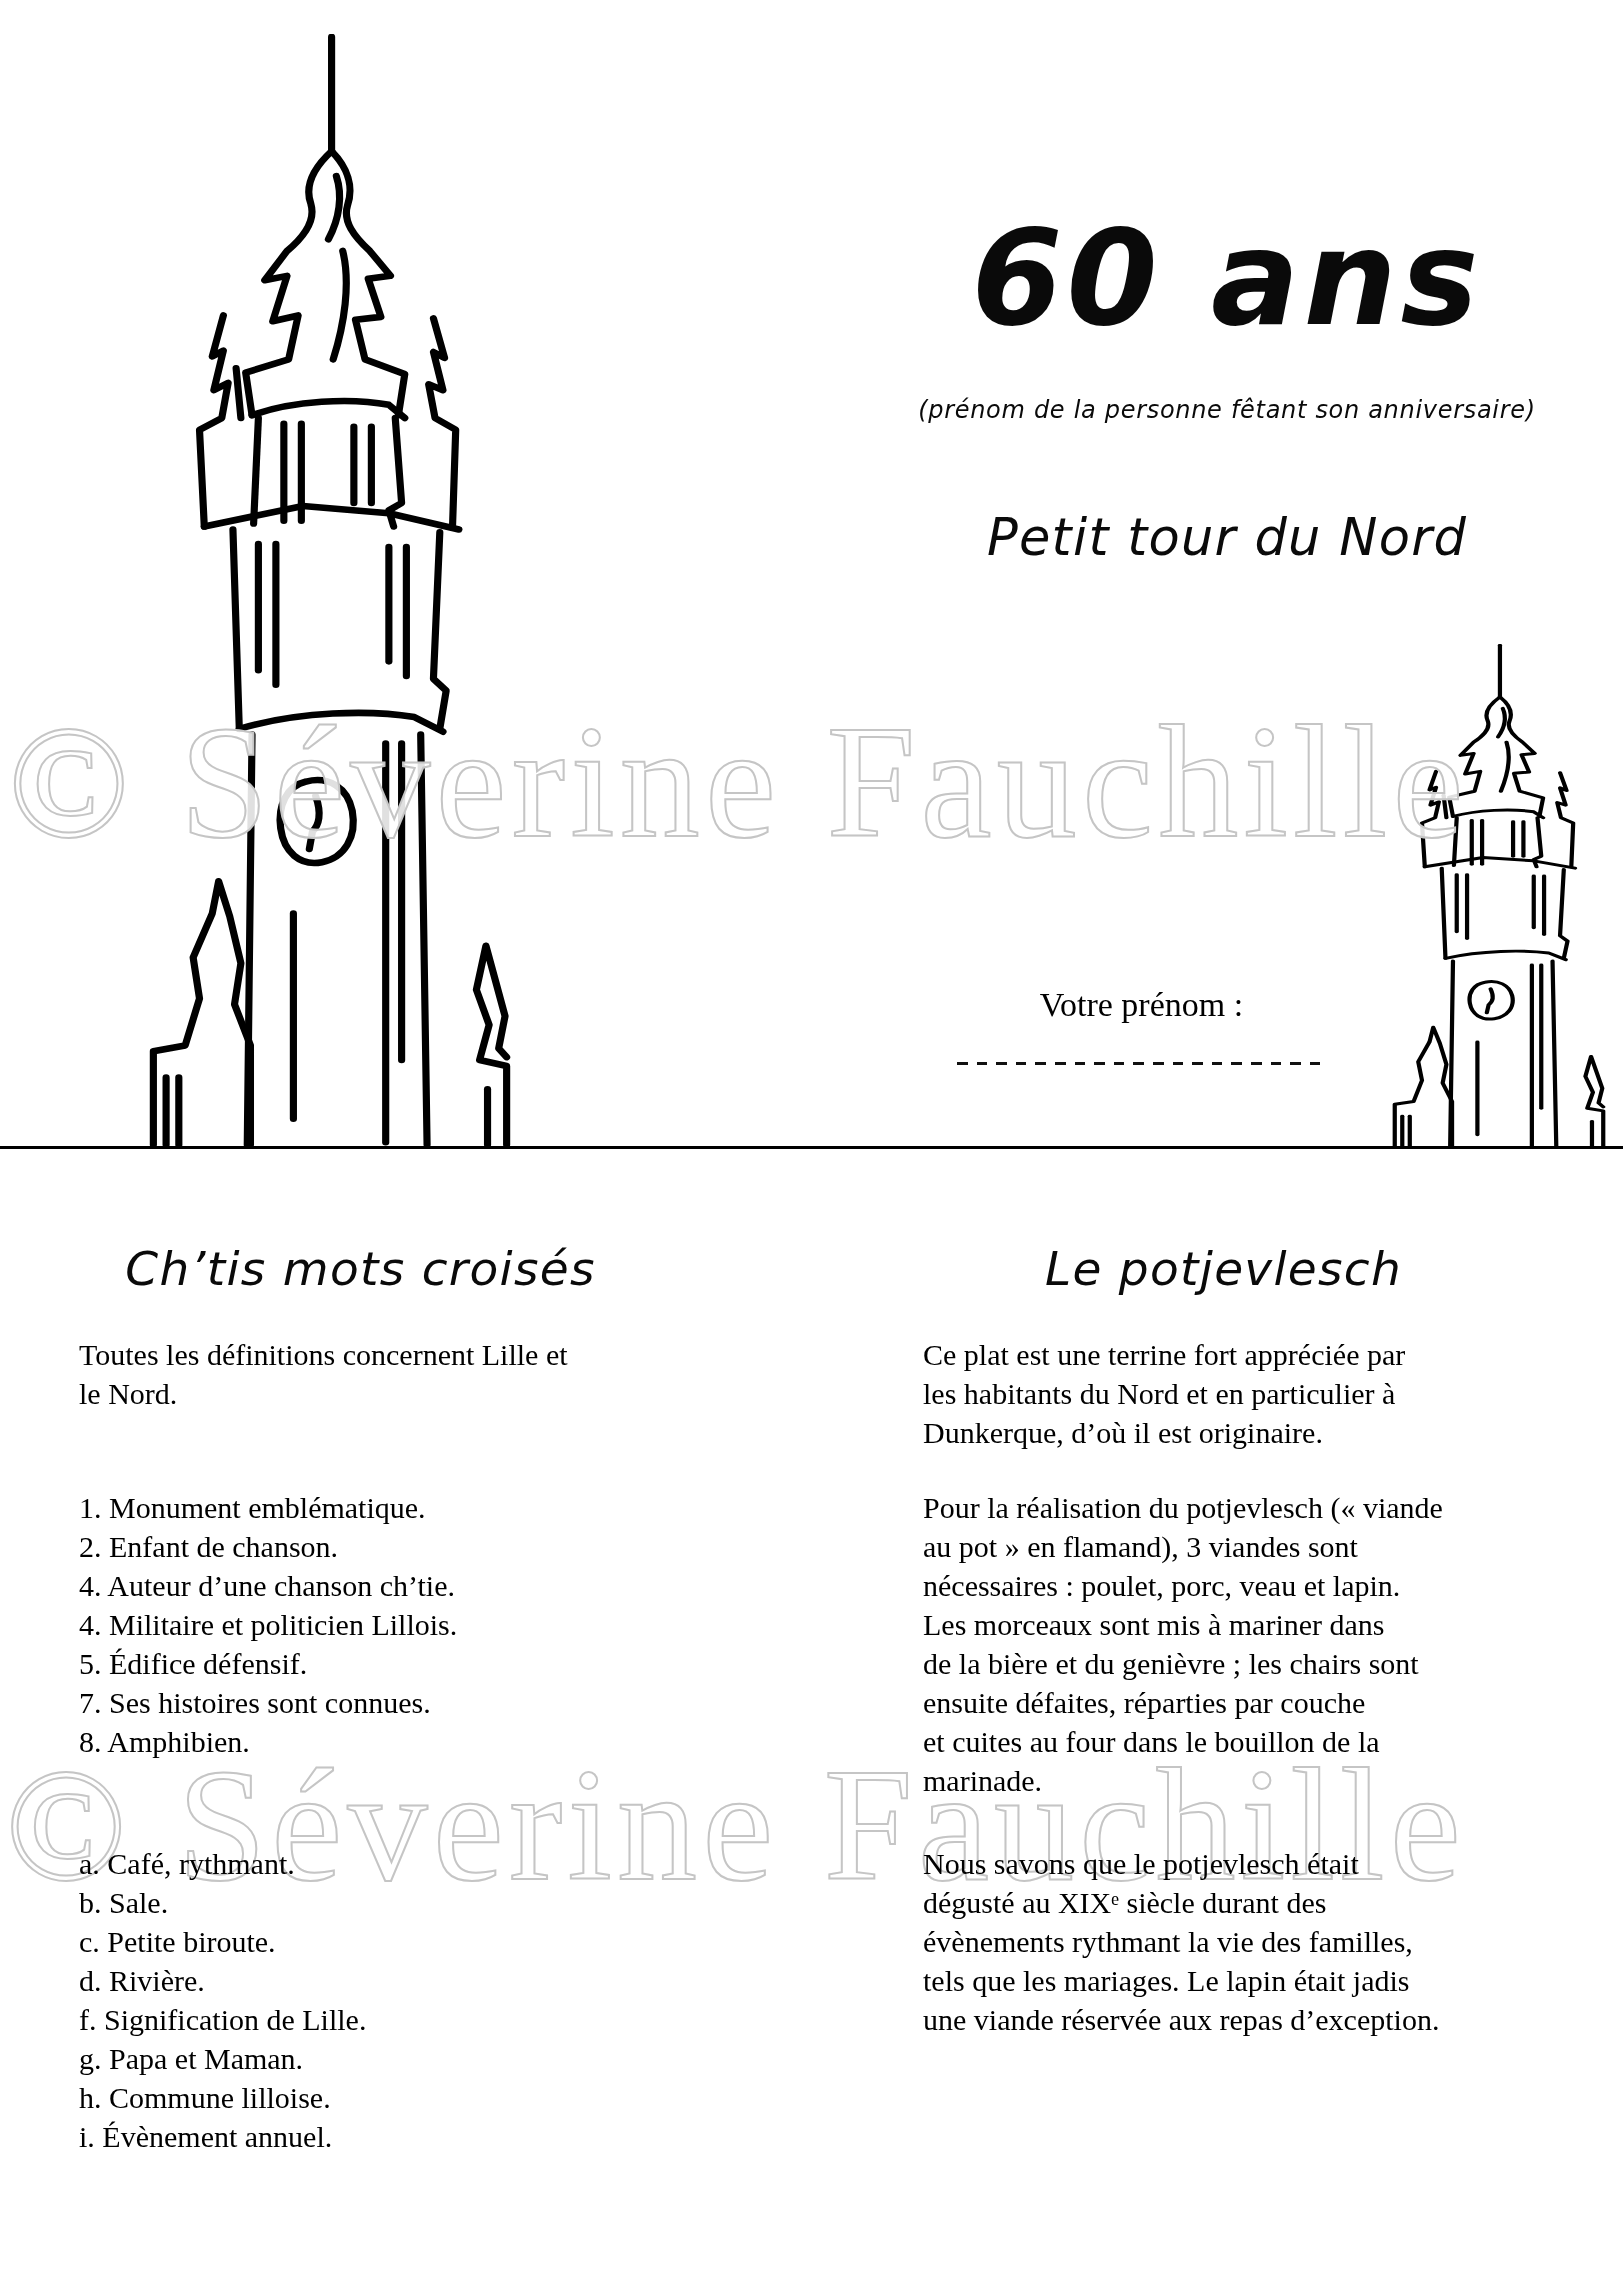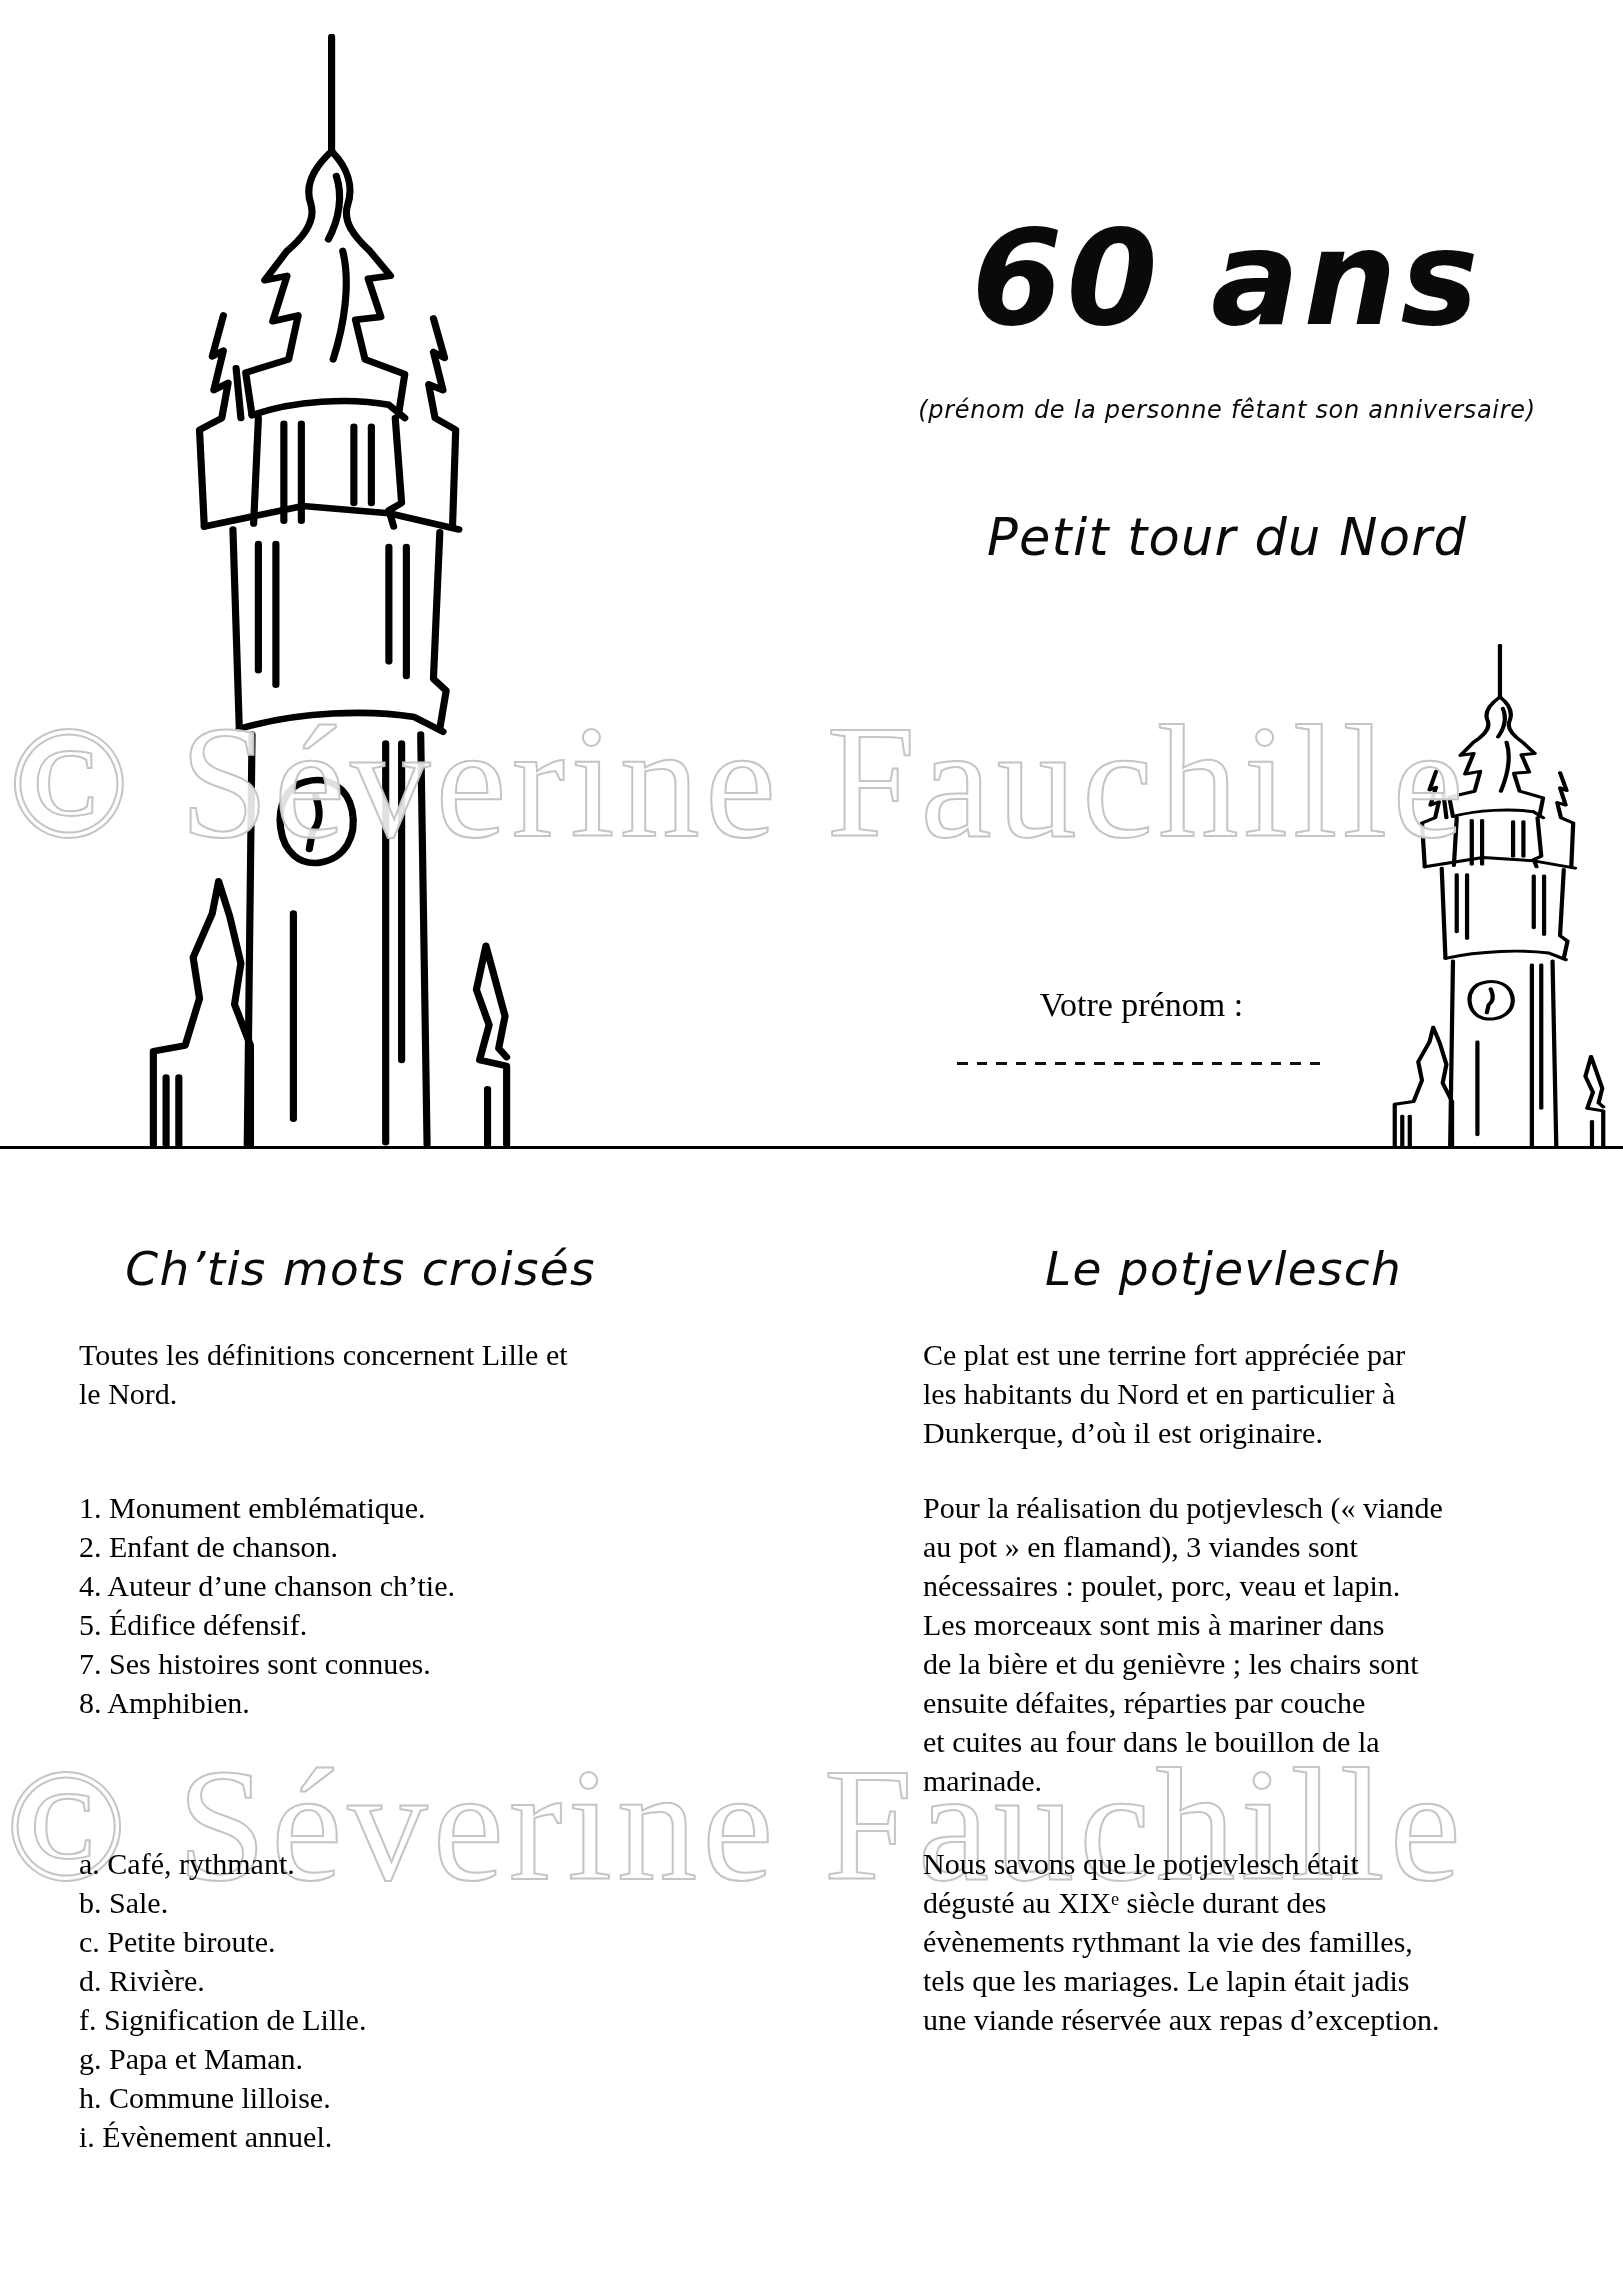--- a/index.html
+++ b/index.html
@@ -121,20 +121,21 @@
     <div class="dashed-line" style="margin:38px auto 0 auto;width:370px;"></div>
   </div>
 
   <div class="abs text-layer body-text" style="left:79px;top:1323px;width:628px;">Toutes les définitions concernent Lille et
 le Nord.</div>
 
   <div class="abs text-layer" style="left:79px;top:1476px;width:667px;">
     <div class="list-line">1. Monument emblématique.</div>
     <div class="list-line">2. Enfant de chanson.</div>
     <div class="list-line">4. Auteur d’une chanson ch’tie.</div>
+    <div class="list-line">4. Militaire et politicien Lillois.</div>
     <div class="list-line">5. Édifice défensif.</div>
     <div class="list-line">7. Ses histoires sont connues.</div>
     <div class="list-line">8. Amphibien.</div>
   </div>
 
   <div class="abs text-layer" style="left:79px;top:1832px;width:667px;">
     <div class="list-line">a. Café, rythmant.</div>
     <div class="list-line">b. Sale.</div>
     <div class="list-line">c. Petite biroute.</div>
     <div class="list-line">d. Rivière.</div>

